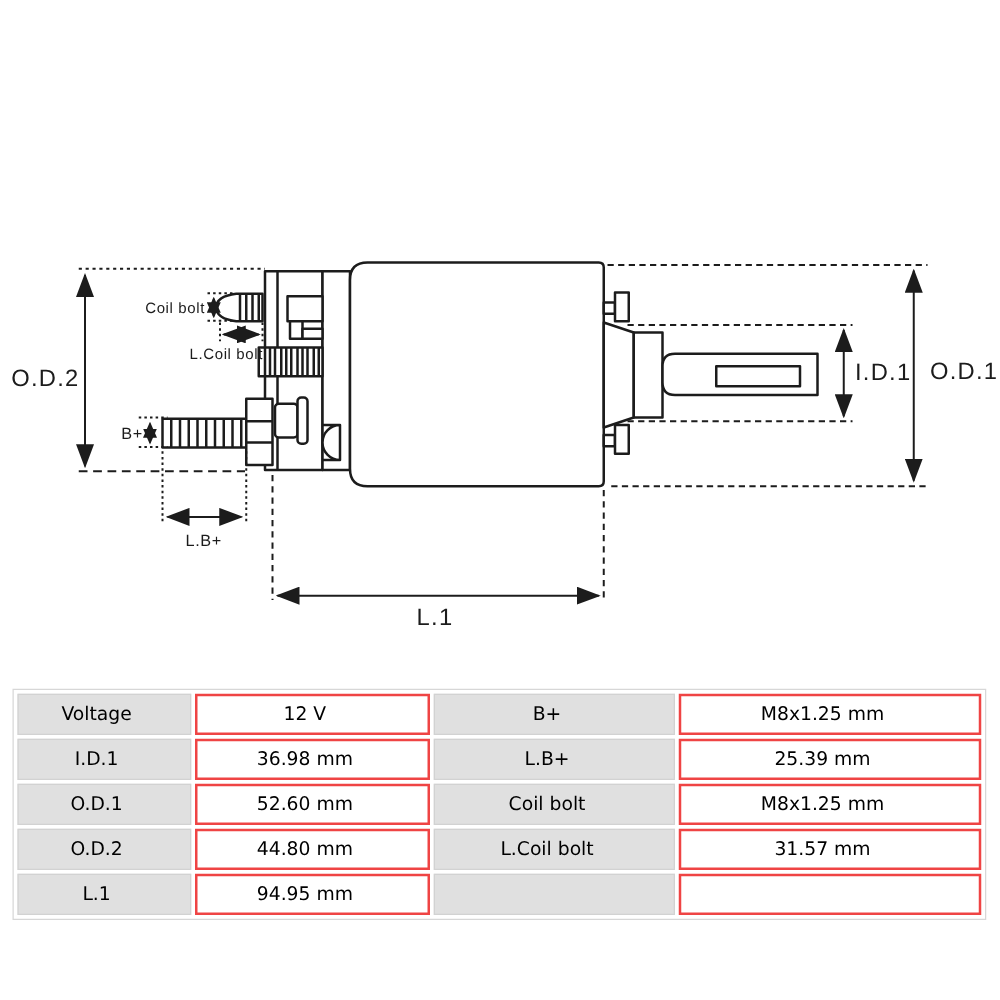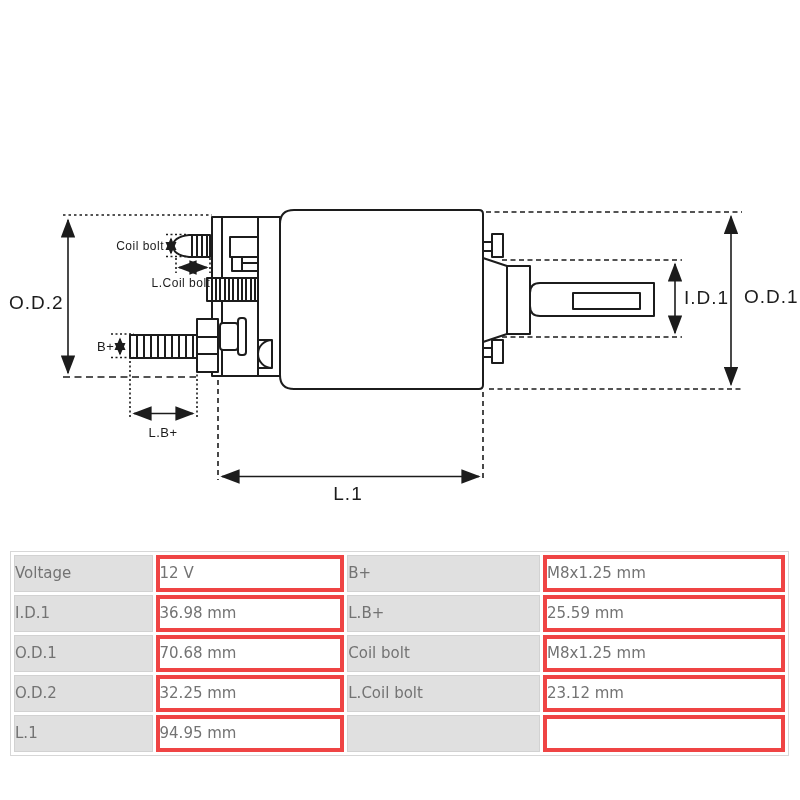--- a/index.html
+++ b/index.html
@@ -3,24 +3,24 @@
 <meta charset="utf-8">
 <style>
   html,body{margin:0;padding:0;background:#ffffff;}
   body{width:800px;height:800px;position:relative;font-family:"DejaVu Sans",sans-serif;}
   #diagram{position:absolute;left:0;top:0;}
   .dim-label-lg{font-family:"Liberation Sans",sans-serif;font-size:19px;fill:#1c1c1c;letter-spacing:1px;}
   .dim-label-sm{font-family:"Liberation Sans",sans-serif;font-size:12px;fill:#1c1c1c;letter-spacing:0.5px;}
   .dim-label-md{font-family:"Liberation Sans",sans-serif;font-size:13px;fill:#1c1c1c;letter-spacing:0.5px;}
   #spec-table{position:absolute;left:10px;top:551px;width:779px;border:1px solid #d7d7d7;
     border-collapse:separate;border-spacing:3px;table-layout:fixed;background:#ffffff;}
-  #spec-table td{height:29px;line-height:29px;padding:0 12px 0 0;text-align:left;
-    font-size:15px;color:#737373;white-space:nowrap;overflow:hidden;}
+  #spec-table td{height:29px;line-height:29px;padding:0 12px 0 0;text-align:center;
+    font-size:15px;color:#000000;white-space:nowrap;overflow:hidden;}
   #spec-table td.lbl{background:#e0e0e0;border:1px solid #d2d2d2;}
-  #spec-table td.val{background:#ffffff;border:4px solid #ef4444;margin-top:20px;}
+  #spec-table td.val{background:#ffffff;border:2px solid #ef4444;margin-top:20px;}
 </style>
 </head>
 <body>
 
 <svg id="diagram" width="800" height="545" viewBox="0 0 800 545" xmlns="http://www.w3.org/2000/svg">
   <defs>
     <marker id="ah-end" orient="auto" markerWidth="12" markerHeight="9" refX="11" refY="4.5">
       <path d="M0,0 L12,4.5 L0,9 Z" fill="#1c1c1c"></path>
     </marker>
     <marker id="ah-start" orient="auto-start-reverse" markerWidth="12" markerHeight="9" refX="11" refY="4.5">
@@ -120,33 +120,33 @@
     <tr>
       <td class="lbl">Voltage</td>
       <td class="val">12 V</td>
       <td class="lbl">B+</td>
       <td class="val">M8x1.25 mm</td>
     </tr>
     <tr>
       <td class="lbl">I.D.1</td>
       <td class="val">36.98 mm</td>
       <td class="lbl">L.B+</td>
-      <td class="val">25.59 mm</td>
+      <td class="val">25.39 mm</td>
     </tr>
     <tr>
       <td class="lbl">O.D.1</td>
-      <td class="val">70.68 mm</td>
+      <td class="val">52.60 mm</td>
       <td class="lbl">Coil bolt</td>
       <td class="val">M8x1.25 mm</td>
     </tr>
     <tr>
       <td class="lbl">O.D.2</td>
-      <td class="val">32.25 mm</td>
+      <td class="val">44.80 mm</td>
       <td class="lbl">L.Coil bolt</td>
-      <td class="val">23.12 mm</td>
+      <td class="val">31.57 mm</td>
     </tr>
     <tr>
       <td class="lbl">L.1</td>
       <td class="val">94.95 mm</td>
       <td class="lbl"></td>
       <td class="val"></td>
     </tr>
   </tbody>
 </table>
 

